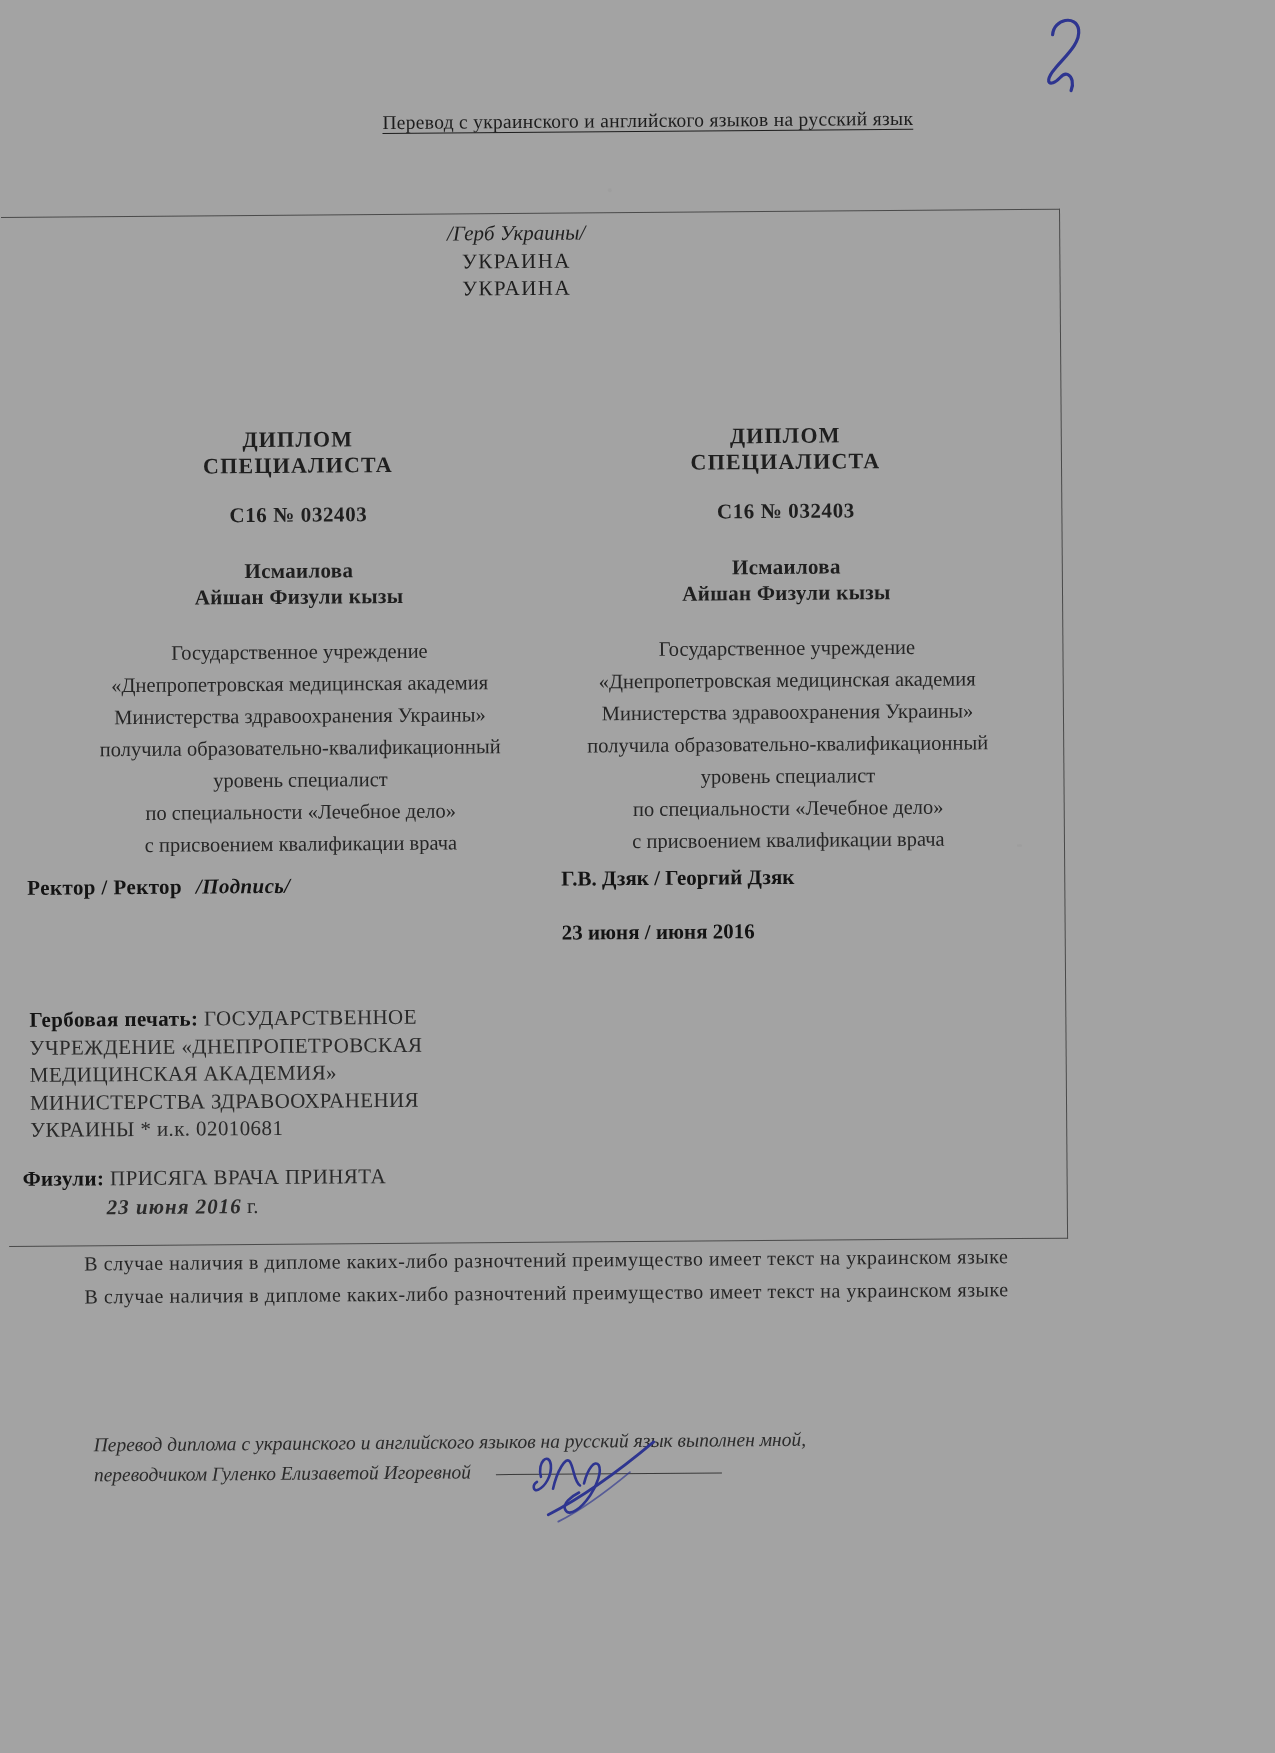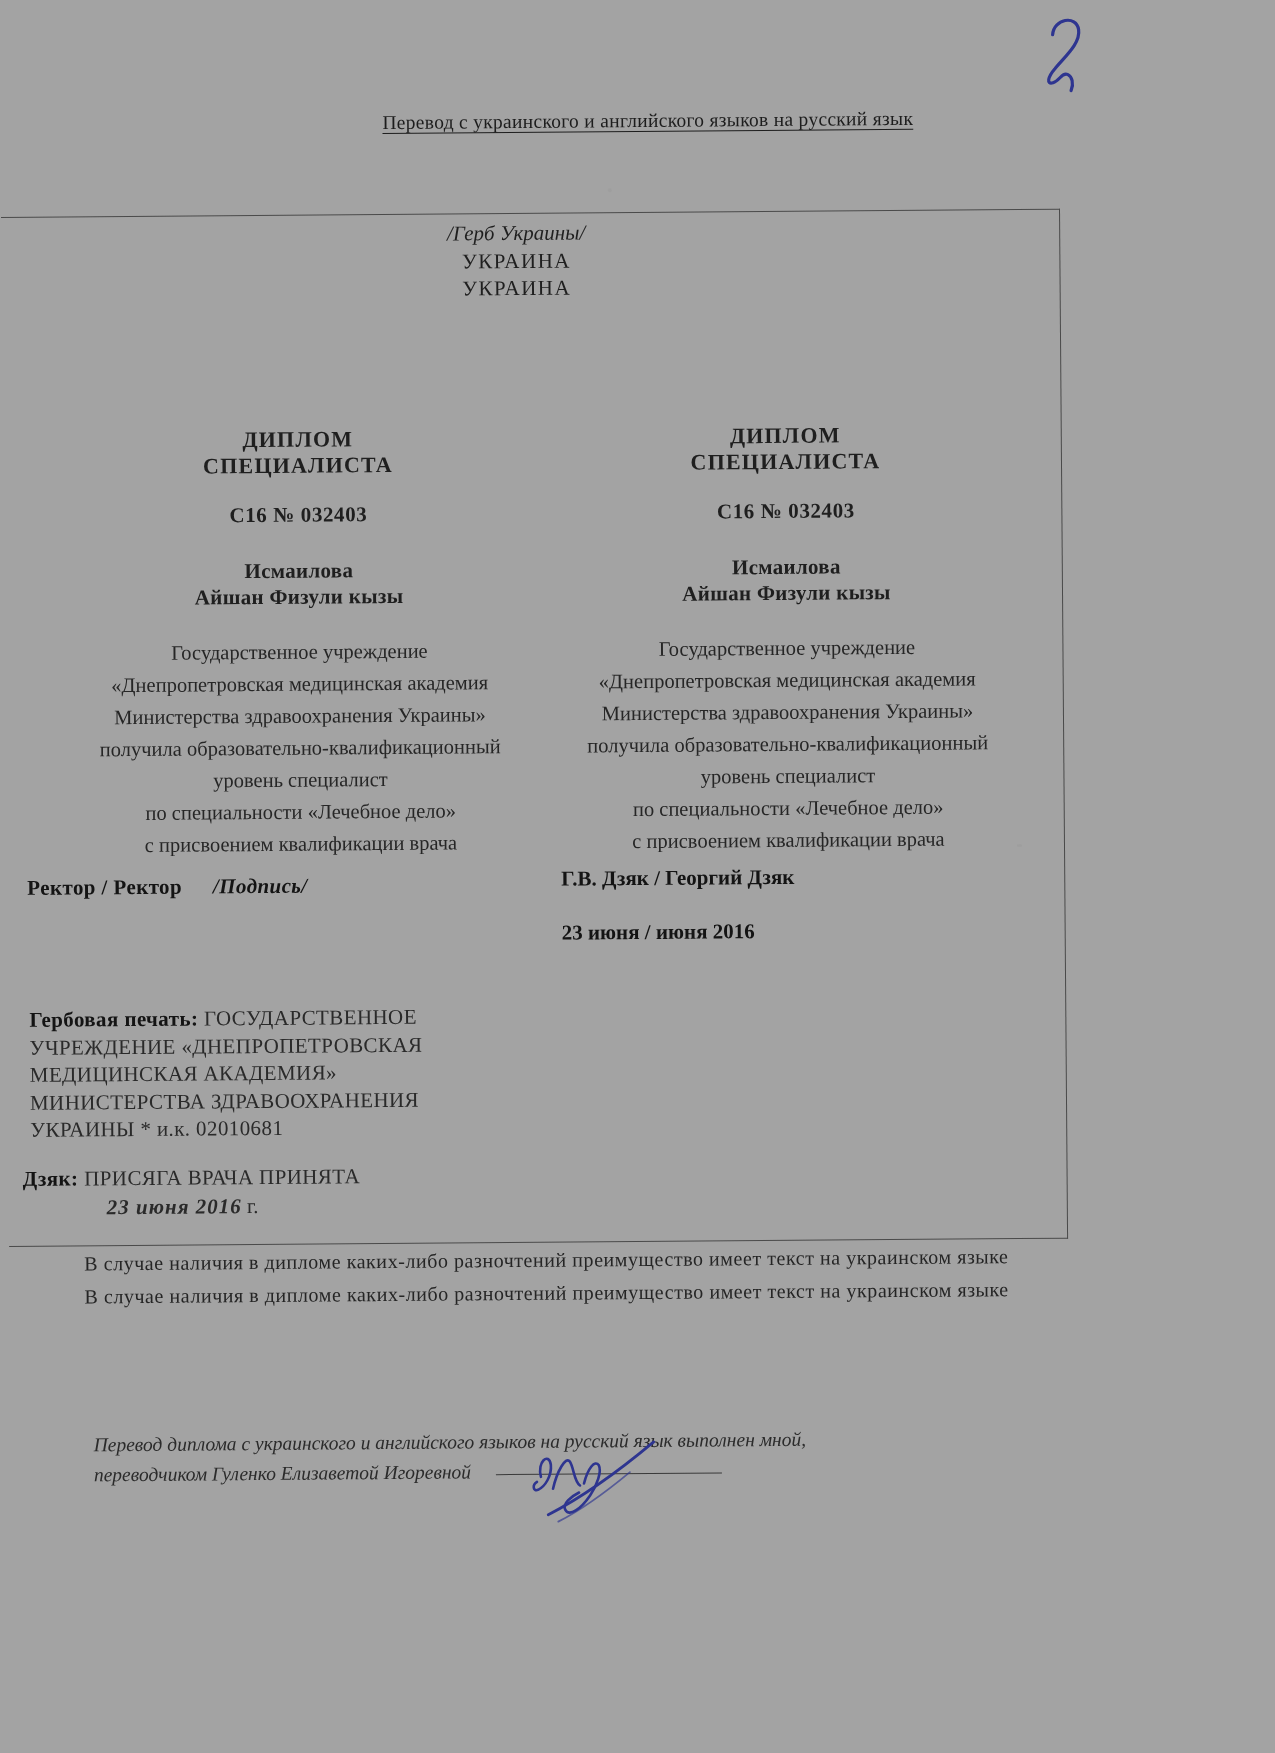--- a/index.html
+++ b/index.html
@@ -41,21 +41,21 @@
   .col-left{left:5px;width:590px;}
   .col-right{left:495px;width:585px;}
   .dip-title{font-weight:bold;font-size:22px;line-height:26px;letter-spacing:1.2px;}
   .dip-number{font-weight:bold;font-size:21px;line-height:24px;margin-top:24px;letter-spacing:0.6px;}
   .dip-name{font-weight:bold;font-size:21px;line-height:25.5px;margin-top:32px;letter-spacing:0.3px;}
   .dip-body{font-size:20.5px;line-height:32px;margin-top:26px;color:#262626;}
   
   .rector-line{
     left:26px;top:871px;font-size:21px;font-weight:bold;color:#141414;letter-spacing:0.4px;
   }
-  .rector-line .note{font-style:italic;margin-left:31px;}
+  .rector-line .note{font-style:italic;margin-left:14px;}
   .dzyak-name{left:560px;top:866px;font-size:21px;font-weight:bold;color:#141414;}
   .dzyak-date{left:560px;top:920px;font-size:21px;font-weight:bold;color:#141414;}
   
   .seal{
     left:27px;top:1002px;width:460px;font-size:21px;line-height:27.5px;color:#2a2a2a;
     letter-spacing:0.4px;
   }
   .seal b{color:#141414;}
   .stamp-line1{left:19px;top:1162px;font-size:21px;color:#2a2a2a;letter-spacing:0.4px;}
   .stamp-line1 b{color:#141414;}
@@ -151,21 +151,21 @@
         <b>Гербовая печать:</b>
         <span>ГОСУДАРСТВЕННОЕ</span>
       </div>
       <div>УЧРЕЖДЕНИЕ «ДНЕПРОПЕТРОВСКАЯ</div>
       <div>МЕДИЦИНСКАЯ АКАДЕМИЯ»</div>
       <div>МИНИСТЕРСТВА ЗДРАВООХРАНЕНИЯ</div>
       <div>УКРАИНЫ * и.к. 02010681</div>
     </div>
 
     <div class="abs stamp-line1">
-      <b>Дзяк:</b>
+      <b>Физули:</b>
       <span>ПРИСЯГА ВРАЧА ПРИНЯТА</span>
     </div>
     <div class="abs stamp-line2">
       <span class="d">23 июня 2016</span>
       <span>г.</span>
     </div>
 
     <div class="abs disc disc1">В случае наличия в дипломе каких-либо разночтений преимущество имеет текст на украинском языке</div>
     <div class="abs disc disc2">В случае наличия в дипломе каких-либо разночтений преимущество имеет текст на украинском языке</div>
 

